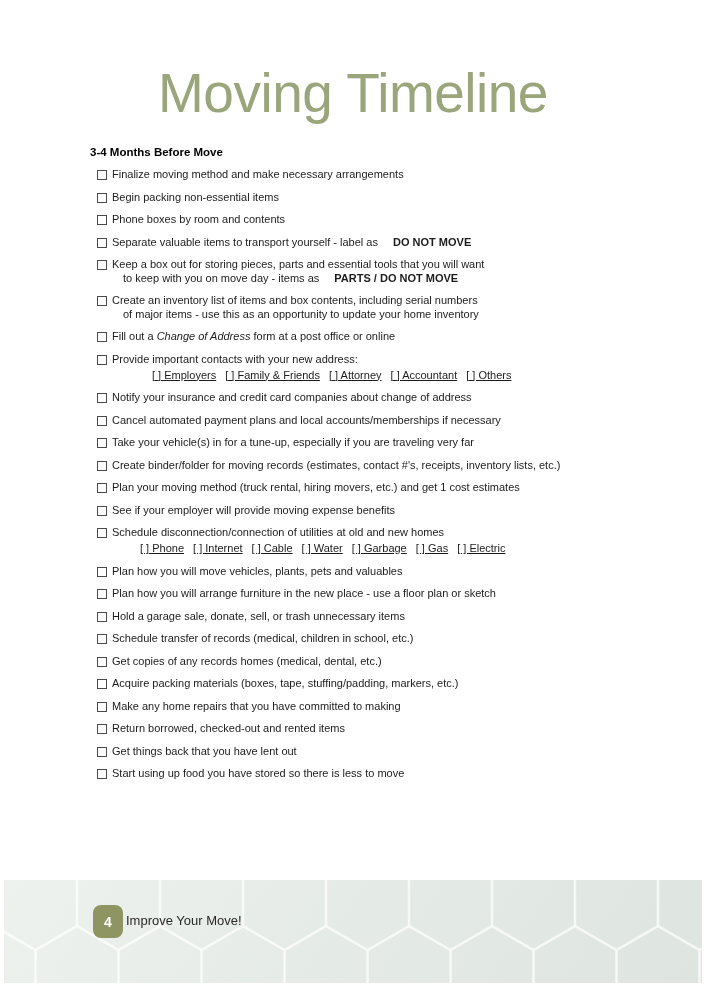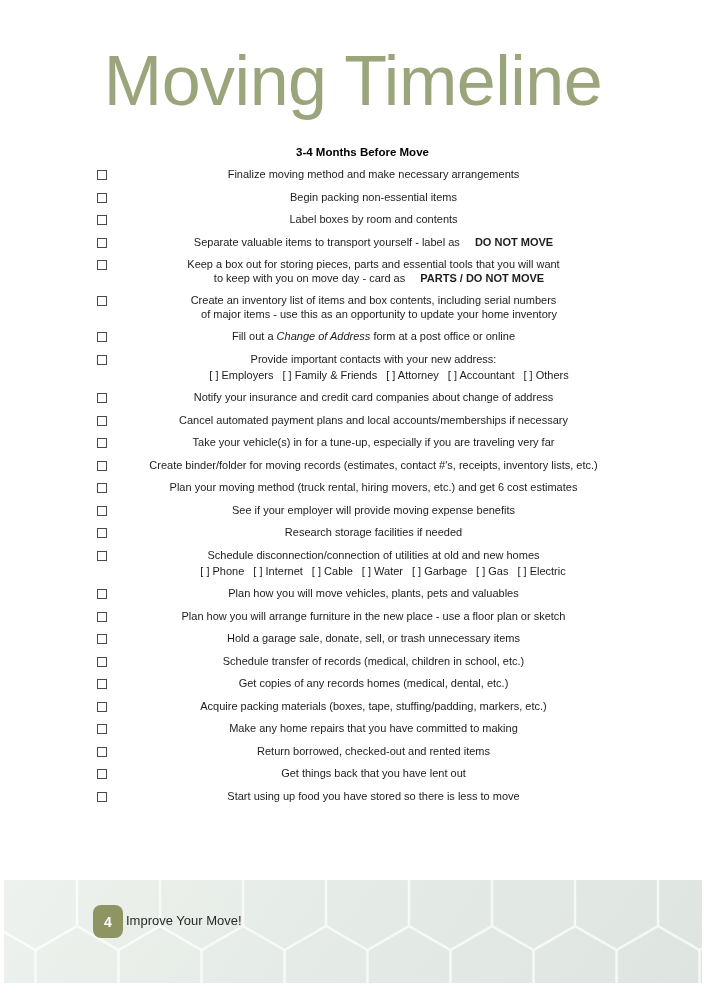--- a/index.html
+++ b/index.html
@@ -5,46 +5,46 @@
   html,body{margin:0;padding:0;}
   body{
     width:706px;height:1000px;position:relative;background:#ffffff;
     font-family:"Liberation Sans", sans-serif;overflow:hidden;
     -webkit-font-smoothing:antialiased;
   }
   .page{position:absolute;inset:0;background:#ffffff;}
 
   
   .title{
-    position:absolute;top:50px;left:0;right:0;margin:0;
+    position:absolute;top:50px;left:0;right:0;margin:12px;
     text-align:center;
-    font-size:70px;line-height:62px;font-weight:300;
+    font-size:55px;line-height:62px;font-weight:300;
     letter-spacing:-0.5px;color:#9aa57b;
   }
 
   
   .content{
     position:absolute;left:90px;top:146px;width:545px;
-    font-size:11px;line-height:13.5px;color:#1c1c1c;text-align:center;
+    font-size:11px;line-height:13.5px;color:#1c1c1c;
   }
   .section-heading{
     font-size:11.5px;font-weight:700;color:#000000;
     margin:0 0 9px 0;line-height:13px;
   }
   .section + .section .section-heading{margin-top:15px;}
   .item{position:relative;padding-left:22px;margin:8px 0 9px 0;}
   .checkbox{
     position:absolute;left:7px;top:2px;width:8px;height:8px;
     border:1px solid #4a4a4a;background:#fff;box-sizing:content-box;
   }
   .b{font-weight:700;padding-left:12px;}
   .i{font-style:italic;}
   .cont{display:inline-block;width:11px;}
   .options{margin-top:2.5px;white-space:nowrap;}
-  .option{margin-right:9px;}
+  .option{margin-right:9px;text-decoration:underline;}
 
   
   .footer{
     position:absolute;left:4px;right:4px;top:880px;height:103px;
     background:linear-gradient(125deg,#eef2ee 0%,#e5ebe6 45%,#dee5e0 100%);
     overflow:hidden;
   }
   .footer svg.hexes{position:absolute;inset:0;width:100%;height:100%;display:block;}
   .badge{
     position:absolute;left:89px;top:25px;width:30px;height:33px;
@@ -62,35 +62,34 @@
 
 <div class="page">
 
   <h1 class="title" style="color: rgb(154, 165, 123);">Moving Timeline</h1>
 
   <main class="content" id="sections-root">
       <div class="section">
         <div class="section-heading">3-4 Months Before Move</div>
         <div class="item"><span class="checkbox"></span><span class="item-text"><span>Finalize moving method and make necessary arrangements</span></span></div>
         <div class="item"><span class="checkbox"></span><span class="item-text"><span>Begin packing non-essential items</span></span></div>
-        <div class="item"><span class="checkbox"></span><span class="item-text"><span>Label boxes by room and contents</span></span></div>
+        <div class="item"><span class="checkbox"></span><span class="item-text"><span>Phone boxes by room and contents</span></span></div>
         <div class="item"><span class="checkbox"></span><span class="item-text"><span>Separate valuable items to transport yourself - label as </span><span class="b">DO NOT MOVE</span></span></div>
-        <div class="item"><span class="checkbox"></span><span class="item-text"><span>Keep a box out for storing pieces, parts and essential tools that you will want</span><br><span class="cont"></span><span>to keep with you on move day - card as </span><span class="b">PARTS / DO NOT MOVE</span></span></div>
+        <div class="item"><span class="checkbox"></span><span class="item-text"><span>Keep a box out for storing pieces, parts and essential tools that you will want</span><br><span class="cont"></span><span>to keep with you on move day - items as </span><span class="b">PARTS / DO NOT MOVE</span></span></div>
         <div class="item"><span class="checkbox"></span><span class="item-text"><span>Create an inventory list of items and box contents, including serial numbers</span><br><span class="cont"></span><span>of major items - use this as an opportunity to update your home inventory</span></span></div>
         <div class="item"><span class="checkbox"></span><span class="item-text"><span>Fill out a </span><span class=" i">Change of Address</span><span> form at a post office or online</span></span></div>
         <div class="item"><span class="checkbox"></span><span class="item-text"><span>Provide important contacts with your new address:</span></span><div class="options" style="margin-left: 40px;"><span class="option">[ ] Employers</span><span class="option">[ ] Family &amp; Friends</span><span class="option">[ ] Attorney</span><span class="option">[ ] Accountant</span><span class="option">[ ] Others</span></div></div>
         <div class="item"><span class="checkbox"></span><span class="item-text"><span>Notify your insurance and credit card companies about change of address</span></span></div>
         <div class="item"><span class="checkbox"></span><span class="item-text"><span>Cancel automated payment plans and local accounts/memberships if necessary</span></span></div>
         <div class="item"><span class="checkbox"></span><span class="item-text"><span>Take your vehicle(s) in for a tune-up, especially if you are traveling very far</span></span></div>
       </div>
       <div class="section">
         <div class="item"><span class="checkbox"></span><span class="item-text"><span>Create binder/folder for moving records (estimates, contact #'s, receipts, inventory lists, etc.)</span></span></div>
-        <div class="item"><span class="checkbox"></span><span class="item-text"><span>Plan your moving method (truck rental, hiring movers, etc.) and get 6 cost estimates</span></span></div>
+        <div class="item"><span class="checkbox"></span><span class="item-text"><span>Plan your moving method (truck rental, hiring movers, etc.) and get 1 cost estimates</span></span></div>
         <div class="item"><span class="checkbox"></span><span class="item-text"><span>See if your employer will provide moving expense benefits</span></span></div>
-        <div class="item"><span class="checkbox"></span><span class="item-text"><span>Research storage facilities if needed</span></span></div>
         <div class="item"><span class="checkbox"></span><span class="item-text"><span>Schedule disconnection/connection of utilities at old and new homes</span></span><div class="options" style="margin-left: 28px;"><span class="option">[ ] Phone</span><span class="option">[ ] Internet</span><span class="option">[ ] Cable</span><span class="option">[ ] Water</span><span class="option">[ ] Garbage</span><span class="option">[ ] Gas</span><span class="option">[ ] Electric</span></div></div>
         <div class="item"><span class="checkbox"></span><span class="item-text"><span>Plan how you will move vehicles, plants, pets and valuables</span></span></div>
         <div class="item"><span class="checkbox"></span><span class="item-text"><span>Plan how you will arrange furniture in the new place - use a floor plan or sketch</span></span></div>
         <div class="item"><span class="checkbox"></span><span class="item-text"><span>Hold a garage sale, donate, sell, or trash unnecessary items</span></span></div>
         <div class="item"><span class="checkbox"></span><span class="item-text"><span>Schedule transfer of records (medical, children in school, etc.)</span></span></div>
         <div class="item"><span class="checkbox"></span><span class="item-text"><span>Get copies of any records homes (medical, dental, etc.)</span></span></div>
         <div class="item"><span class="checkbox"></span><span class="item-text"><span>Acquire packing materials (boxes, tape, stuffing/padding, markers, etc.)</span></span></div>
         <div class="item"><span class="checkbox"></span><span class="item-text"><span>Make any home repairs that you have committed to making</span></span></div>
         <div class="item"><span class="checkbox"></span><span class="item-text"><span>Return borrowed, checked-out and rented items</span></span></div>
         <div class="item"><span class="checkbox"></span><span class="item-text"><span>Get things back that you have lent out</span></span></div>

